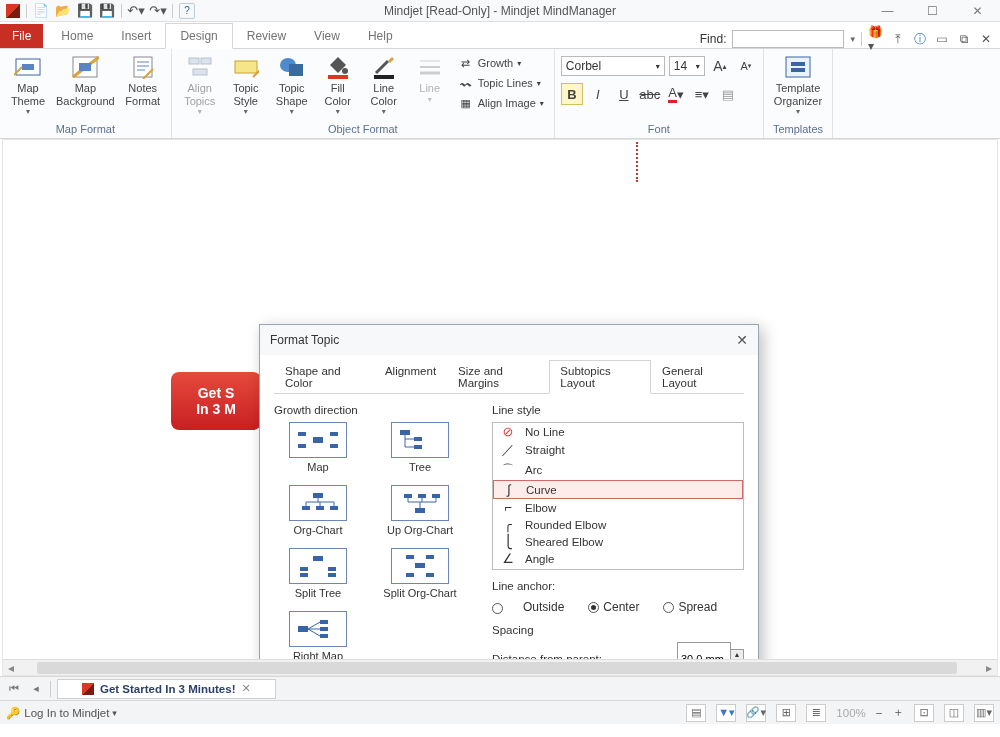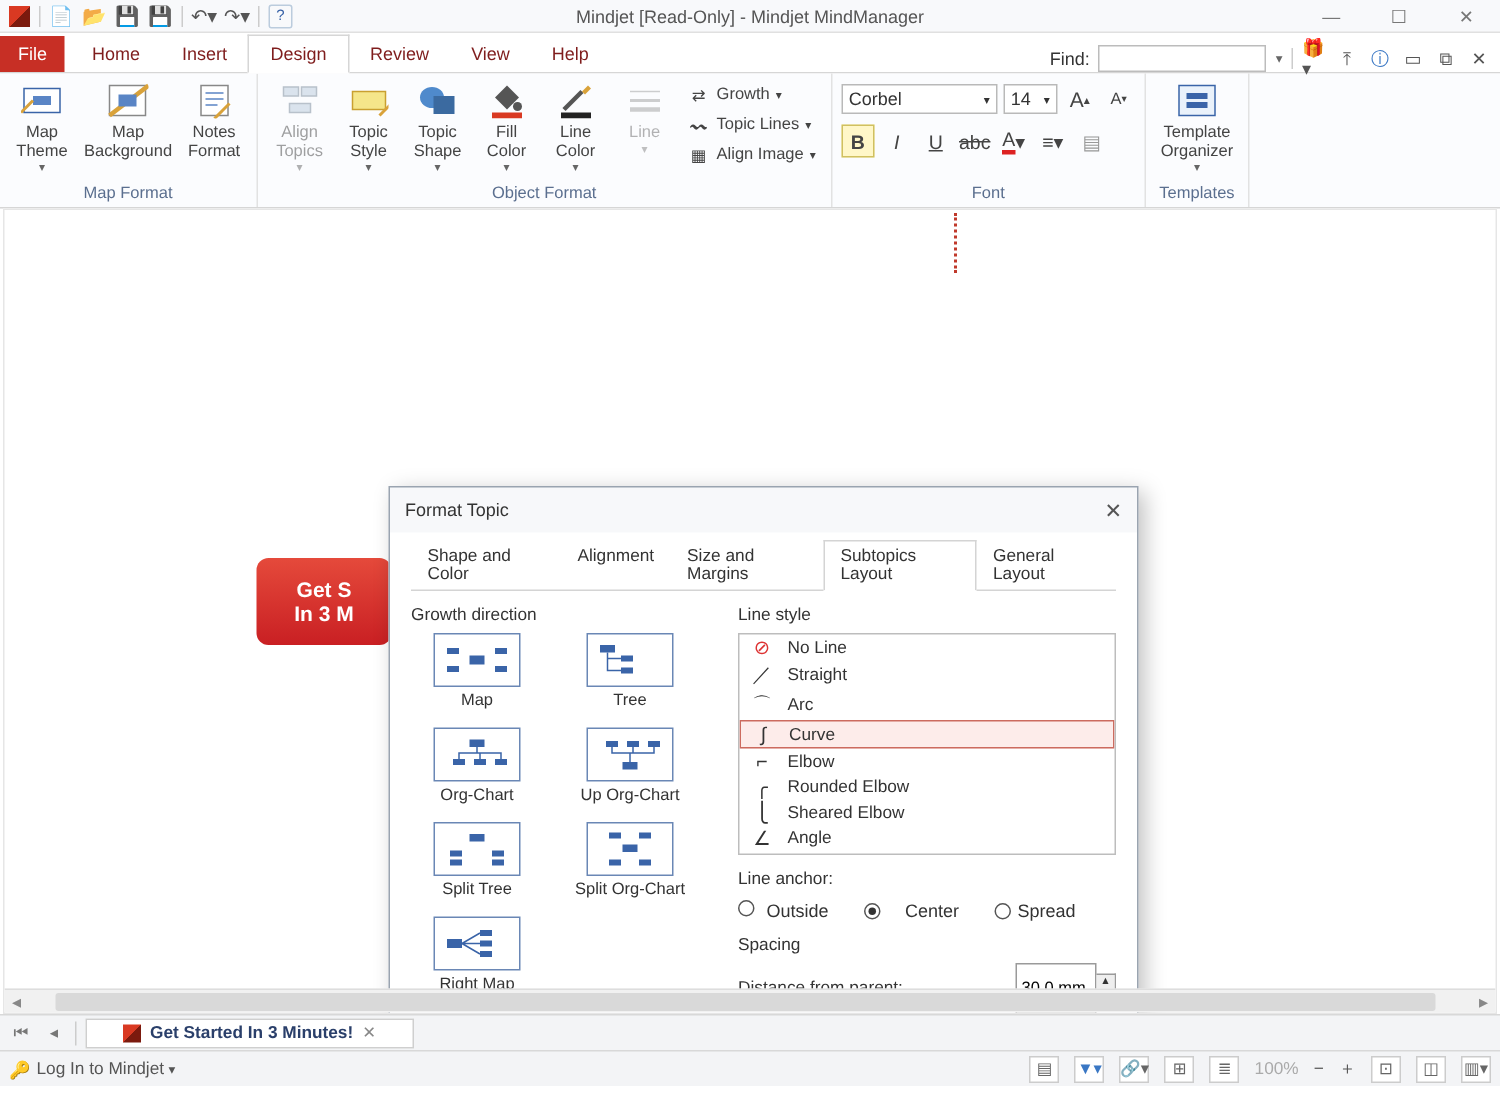--- a/index.html
+++ b/index.html
@@ -11,21 +11,21 @@
 .logo-sq { width: 14px; height: 14px; background: linear-gradient(135deg, #d93922 50%, #7b1a0e 50%); }
 .qat-sep { width: 1px; height: 14px; background: #ccc; }
 .qat-icon { width: 16px; height: 16px; display: flex; align-items: center; justify-content: center; font-size: 13px; color: #555; cursor: default; }
 .titlebar .title { position: absolute; left: 50%; transform: translateX(-50%); font-size: 12px; color: #555; }
 .winbtns { margin-left: auto; display: flex; }
 .winbtn { width: 45px; height: 22px; display: flex; align-items: center; justify-content: center; font-size: 12px; color: #777; }
 
 
 .tabsrow { height: 27px; background: #fff; display: flex; align-items: flex-end; border-bottom: 1px solid #d6d6d6; }
 .tab-file { background: #c72f25; color: #fff; padding: 5px 12px; font-size: 12px; margin-right: 4px; }
-.mtab { padding: 5px 14px 5px; font-size: 12px; color: #7f1d1d; cursor: default; position: relative; }
+.mtab { padding: 5px 14px 5px; font-size: 12px; color: #737373; cursor: default; position: relative; }
 .mtab.active { border: 1px solid #d6d6d6; border-bottom: 1px solid #fff; background: #fff; margin-bottom: -1px; }
 .tabsrow .find { margin-left: auto; display: flex; align-items: center; gap: 6px; padding-right: 6px; }
 .findbox { width: 112px; height: 18px; border: 1px solid #bcbcbc; }
 .mini { width: 16px; height: 16px; font-size: 12px; display: flex; align-items: center; justify-content: center; color: #555; }
 
 
 .ribbon { height: 90px; background: #fbfcfe; border-bottom: 1px solid #d6d6d6; display: flex; }
 .rgroup { border-right: 1px solid #e2e2e2; display: flex; flex-direction: column; padding: 2px 6px 0; }
 .rrow { display: flex; align-items: flex-start; gap: 2px; flex: 1; }
 .rbtn { display: flex; flex-direction: column; align-items: center; justify-content: flex-start; padding: 2px 4px; min-width: 44px; }
@@ -469,25 +469,25 @@
                 <span>Sheared Elbow</span>
               </div>
             <div class="lrow">
                 <span class="sym">∠</span>
                 <span>Angle</span>
               </div>
           </div>
 
           <div class="seclabel" style="margin-top:10px">Line anchor:</div>
           <div class="anchorrow">
-            <label style="display:flex;gap:8px;align-items:flex-start">
+            <label style="display:flex;gap:20px;align-items:flex-end">
                 <span class="radio"></span>
                 <span>Outside</span>
               </label>
-            <label style="display:flex;gap:16px;align-items:center">
+            <label style="display:flex;gap:4px;align-items:center">
                 <span class="radio on"></span>
                 <span>Center</span>
               </label>
             <label style="display:flex;gap:4px;align-items:center">
                 <span class="radio"></span>
                 <span>Spread</span>
               </label>
           </div>
 
           <div class="seclabel" style="margin-top:10px">Spacing</div>

